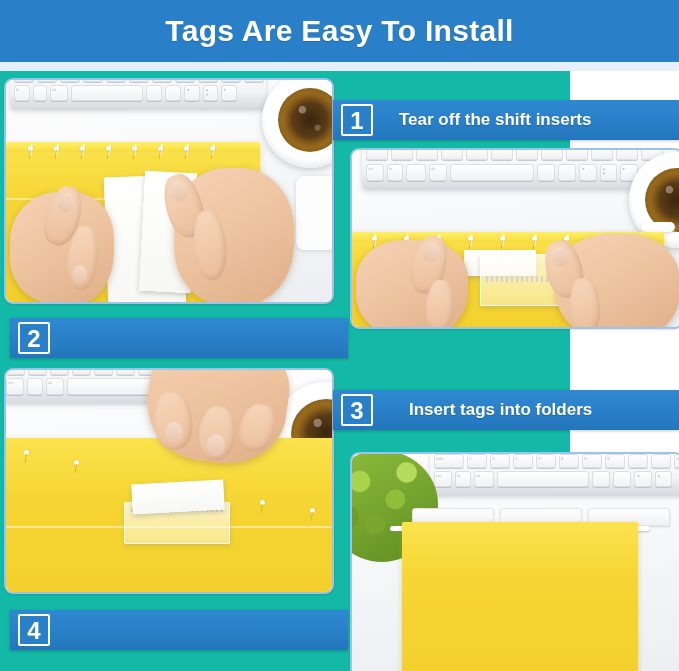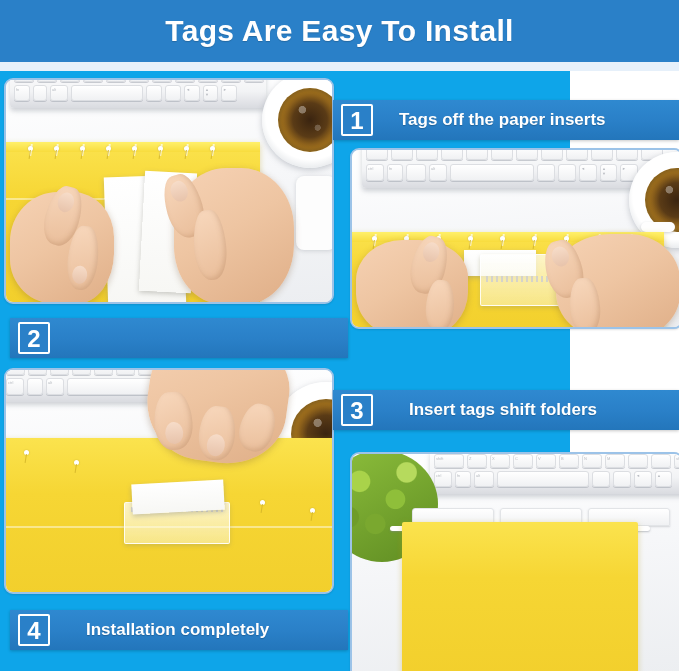--- a/index.html
+++ b/index.html
@@ -3,21 +3,21 @@
 <meta charset="utf-8">
 <title>Tags Are Easy To Install</title>
 <style>
   html,body{margin:0;padding:0;}
   body{
     width:679px;height:671px;overflow:hidden;
     background:#ffffff;
     font-family:"Liberation Sans", sans-serif;
     position:relative;
   }
-  .stage{position:relative;width:570px;height:671px;background:#0ea5e9;}
+  .stage{position:relative;width:570px;height:671px;background:#14b8a6;}
 
   
   .header{
     position:absolute;left:0;top:0;width:679px;height:62px;
     background:#2a80c8;
     display:flex;align-items:center;justify-content:center;
   }
   .header-title{
     color:#ffffff;font-size:30px;font-weight:bold;letter-spacing:.3px;
     text-shadow:0 1px 1px rgba(0,0,0,.18);
@@ -270,21 +270,21 @@
         <div class="finger" style="left:-8px;top:6px;width:36px;height:64px;transform:rotate(-16deg);">
           <div class="nail" style="left:9px;top:6px;width:17px;height:21px;"></div>
         </div>
         <div class="finger" style="left:20px;top:42px;width:32px;height:70px;transform:rotate(-5deg);"></div>
       </div>
     </div>
   </div>
 
   <div class="stepbar" style="left:333px;top:100px;width:346px;justify-content:flex-start;">
     <div class="stepnum">1</div>
-    <div class="steptext" style="margin-left:26px;">Tags off the paper inserts</div>
+    <div class="steptext" style="margin-left:26px;">Tear off the shift inserts</div>
   </div>
 
   <div class="panel" style="left:350px;top:148px;width:329px;height:177px;">
     <div class="panel-inner">
       <div class="desk"></div>
 
       <div class="kb" style="left:10px;top:-8px;width:288px;height:46px;">
         <div class="kb-row" style="top:4px;height:14px;">
           <div class="key" style="width:22px"></div>
             <div class="key" style="width:22px"></div>
@@ -412,21 +412,21 @@
         <div class="finger" style="left:56px;top:72px;width:36px;height:54px;transform:rotate(-2deg);">
           <div class="nail" style="left:9px;top:28px;width:18px;height:22px;"></div>
         </div>
         <div class="finger" style="left:96px;top:64px;width:34px;height:48px;transform:rotate(8deg);"></div>
       </div>
     </div>
   </div>
 
   <div class="stepbar" style="left:333px;top:390px;width:346px;justify-content:flex-start;">
     <div class="stepnum">3</div>
-    <div class="steptext" style="margin-left:36px;">Insert tags shift folders</div>
+    <div class="steptext" style="margin-left:36px;">Insert tags into folders</div>
   </div>
 
   <div class="panel" style="left:350px;top:452px;width:329px;height:219px;border-radius:9px 9px 0 0;">
     <div class="panel-inner">
       <div class="desk"></div>
 
       <div class="kb" style="left:78px;top:-4px;width:262px;height:44px;">
         <div class="kb-row" style="top:4px;height:14px;">
           <div class="key" style="width:30px">shift</div>
             <div class="key" style="width:20px">Z</div>
@@ -459,16 +459,15 @@
       <div class="tab" style="left:236px;top:54px;width:80px;height:16px;"></div>
       <div class="hook" style="left:282px;top:72px;"></div>
       <div class="hook" style="left:38px;top:72px;"></div>
 
       <div class="folder" style="left:50px;top:68px;width:236px;height:160px;border-radius:2px;"></div>
     </div>
   </div>
 
   <div class="stepbar" style="left:10px;top:610px;width:338px;justify-content:flex-start;">
     <div class="stepnum">4</div>
-    <div class="steptext" style="margin-left:36px;">Installation completely</div>
   </div>
 
 </div>
 
 </body></html>

